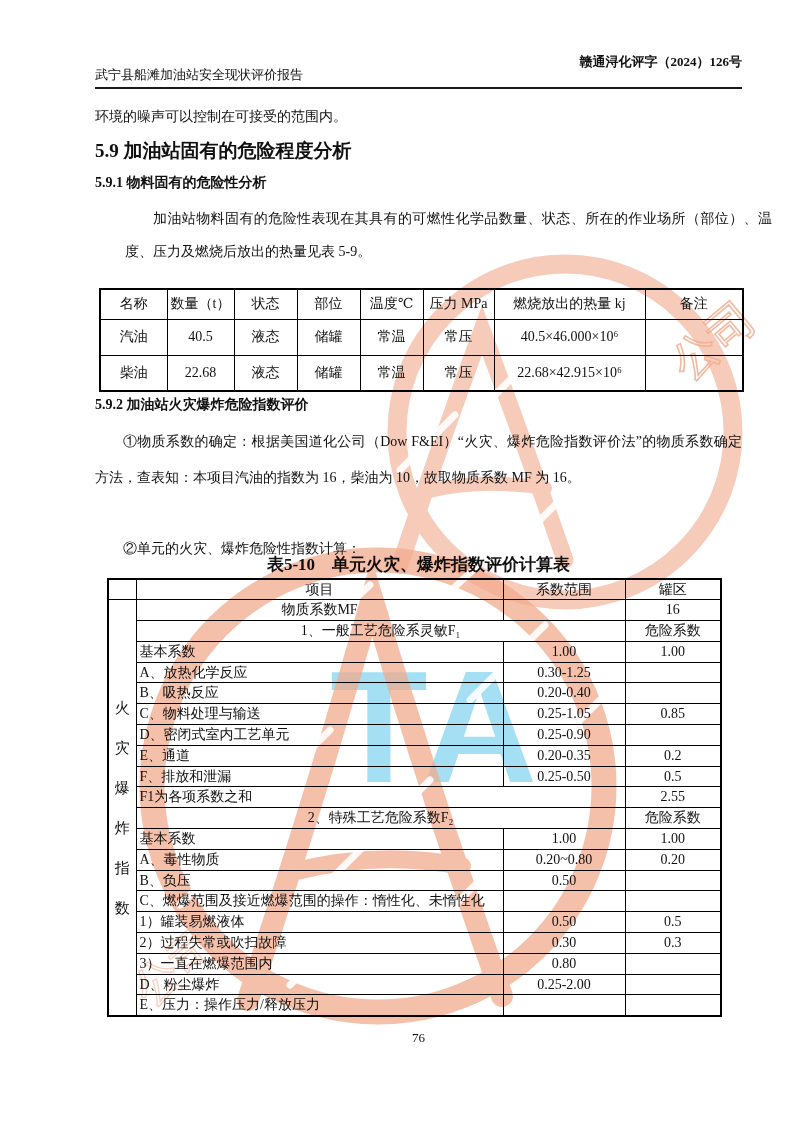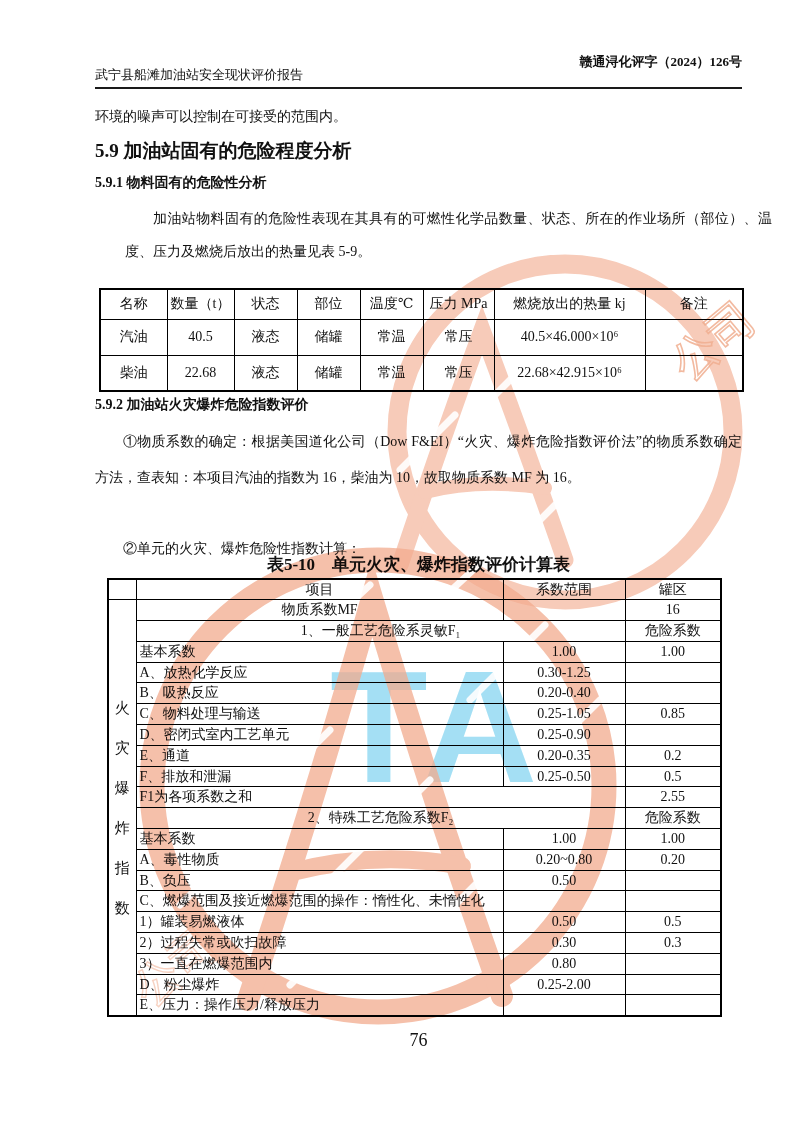--- a/index.html
+++ b/index.html
@@ -31,21 +31,21 @@
   #table59 th,#table59 td{text-align:center;}
   #table59 thead tr{height:30px;}
   #table59 tbody tr{height:36px;}
   #table510{position:absolute; left:107px; top:578px; width:613px; height:437px;
             border:2px solid #000; font-size:14px;}
   #table510 tr{height:20.8px;}
   #table510 th{text-align:center;}
   #table510 td.item{text-align:left;}
   #table510 td.c{text-align:center;}
   #table510 td.side{text-align:center; white-space:pre-line; line-height:40px; font-size:15px; padding:0;}
-  .pagenum{position:absolute; left:95px; top:1030px; width:647px; text-align:center; font-size:18px;}
+  .pagenum{position:absolute; left:95px; top:1030px; width:647px; text-align:center; font-size:13px;}
   
   .watermark{position:absolute; inset:0; pointer-events:none; mix-blend-mode:multiply;}
 </style>
 </head>
 <body>
 
 <div class="page">
 
   <div class="hdr">
     <span class="hdr-left">武宁县船滩加油站安全现状评价报告</span>

